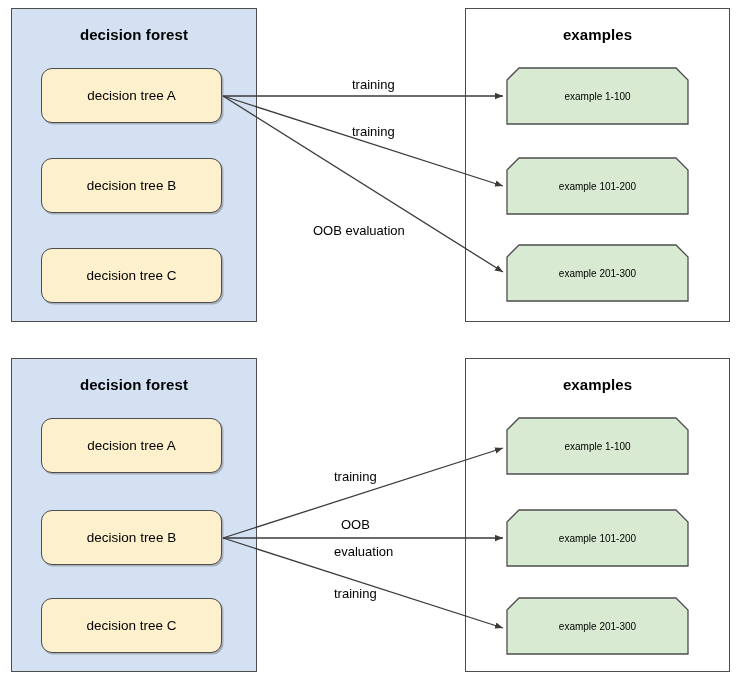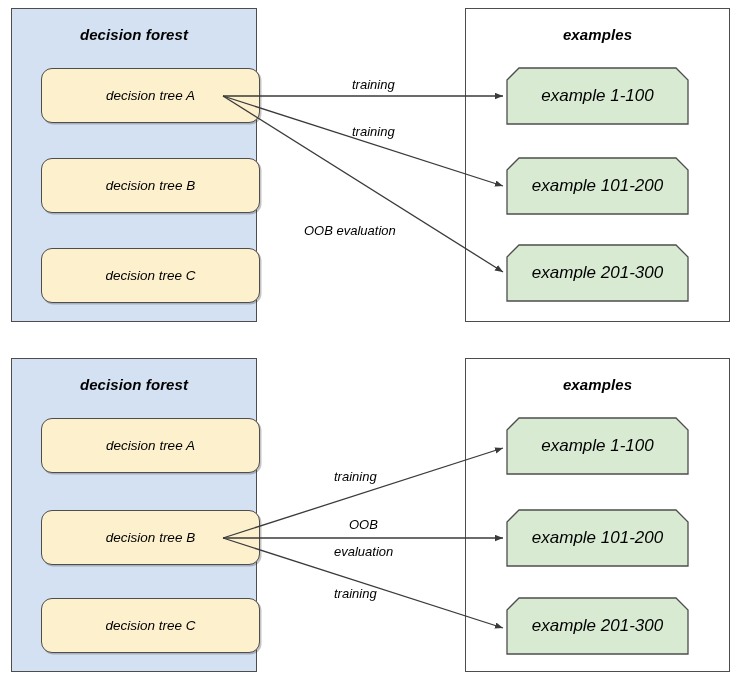--- a/index.html
+++ b/index.html
@@ -11,21 +11,20 @@
     width: 737px;
     height: 685px;
     font-family: "Liberation Sans", sans-serif;
     color: #000000;
     overflow: hidden;
   }
   .canvas {
     position: relative;
     width: 737px;
     height: 685px;
-    font-style: italic;
   }
   .diagram {
     position: absolute;
     left: 0;
     width: 737px;
     height: 340px;
   }
   #diagram-top { top: 0; }
   #diagram-bottom { top: 345px; }
 
@@ -56,21 +55,21 @@
     width: 100%;
     text-align: center;
     font-size: 15px;
     font-weight: bold;
     letter-spacing: 0.1px;
   }
 
   .tree-box {
     position: absolute;
     left: 41px;
-    width: 219px;
+    width: 181px;
     height: 55px;
     background: #fdf0cd;
     border: 1.3px solid #4d4d4d;
     border-radius: 11px;
     box-sizing: border-box;
     display: flex;
     align-items: center;
     justify-content: center;
     font-size: 13.5px;
     box-shadow: 1.5px 1.5px 0 rgba(60,60,60,0.30);
@@ -82,21 +81,21 @@
   .example-box {
     position: absolute;
     left: 507px;
     width: 181px;
     height: 56px;
     background: #d9ead3;
     box-sizing: border-box;
     display: flex;
     align-items: center;
     justify-content: center;
-    font-size: 17px;
+    font-size: 10px;
     clip-path: polygon(0 12px, 12px 0, calc(100% - 12px) 0, 100% 12px, 100% 100%, 0 100%);
   }
   .ex-0 { top: 68px; }
   .ex-1 { top: 158px; }
   .ex-2 { top: 245px; }
 
   .edge-label {
     position: absolute;
     font-size: 13px;
     white-space: nowrap;
@@ -158,21 +157,21 @@
       <path d="M507,170 L519,158 L676,158 L688,170 L688,214 L507,214 Z" fill="none" stroke="#4d4d4d" stroke-width="1.3"></path>
       <path d="M507,257 L519,245 L676,245 L688,257 L688,301 L507,301 Z" fill="none" stroke="#4d4d4d" stroke-width="1.3"></path>
 
       <line x1="223" y1="96" x2="503" y2="96" stroke="#3a3a3a" stroke-width="1.3" marker-end="url(#ah-top)"></line>
       <line x1="223" y1="96" x2="503" y2="186" stroke="#3a3a3a" stroke-width="1.3" marker-end="url(#ah-top)"></line>
       <line x1="223" y1="96" x2="503" y2="272" stroke="#3a3a3a" stroke-width="1.3" marker-end="url(#ah-top)"></line>
     </svg>
 
     <div class="edge-label" style="left:352px; top:77px;">training</div>
     <div class="edge-label" style="left:352px; top:124px;">training</div>
-    <div class="edge-label" style="left:304px; top:223px;">OOB evaluation</div>
+    <div class="edge-label" style="left:313px; top:223px;">OOB evaluation</div>
   </div>
 
   <div class="diagram" id="diagram-bottom">
 
     <div class="forest-panel" style="top:13px; height:314px;">
       <div class="panel-title">decision forest</div>
     </div>
 
     <div class="examples-panel" style="top:13px; height:314px;">
       <div class="panel-title">examples</div>
@@ -207,18 +206,18 @@
       <path d="M507,85 L519,73 L676,73 L688,85 L688,129 L507,129 Z" fill="none" stroke="#4d4d4d" stroke-width="1.3"></path>
       <path d="M507,177 L519,165 L676,165 L688,177 L688,221 L507,221 Z" fill="none" stroke="#4d4d4d" stroke-width="1.3"></path>
       <path d="M507,265 L519,253 L676,253 L688,265 L688,309 L507,309 Z" fill="none" stroke="#4d4d4d" stroke-width="1.3"></path>
 
       <line x1="223" y1="193" x2="503" y2="103" stroke="#3a3a3a" stroke-width="1.3" marker-end="url(#ah-bot)"></line>
       <line x1="223" y1="193" x2="503" y2="193" stroke="#3a3a3a" stroke-width="1.3" marker-end="url(#ah-bot)"></line>
       <line x1="223" y1="193" x2="503" y2="283" stroke="#3a3a3a" stroke-width="1.3" marker-end="url(#ah-bot)"></line>
     </svg>
 
     <div class="edge-label" style="left:334px; top:124px;">training</div>
-    <div class="edge-label" style="left:349px; top:172px;">OOB</div>
+    <div class="edge-label" style="left:341px; top:172px;">OOB</div>
     <div class="edge-label" style="left:334px; top:199px;">evaluation</div>
     <div class="edge-label" style="left:334px; top:241px;">training</div>
   </div>
 
 </div>
 
 </body></html>

